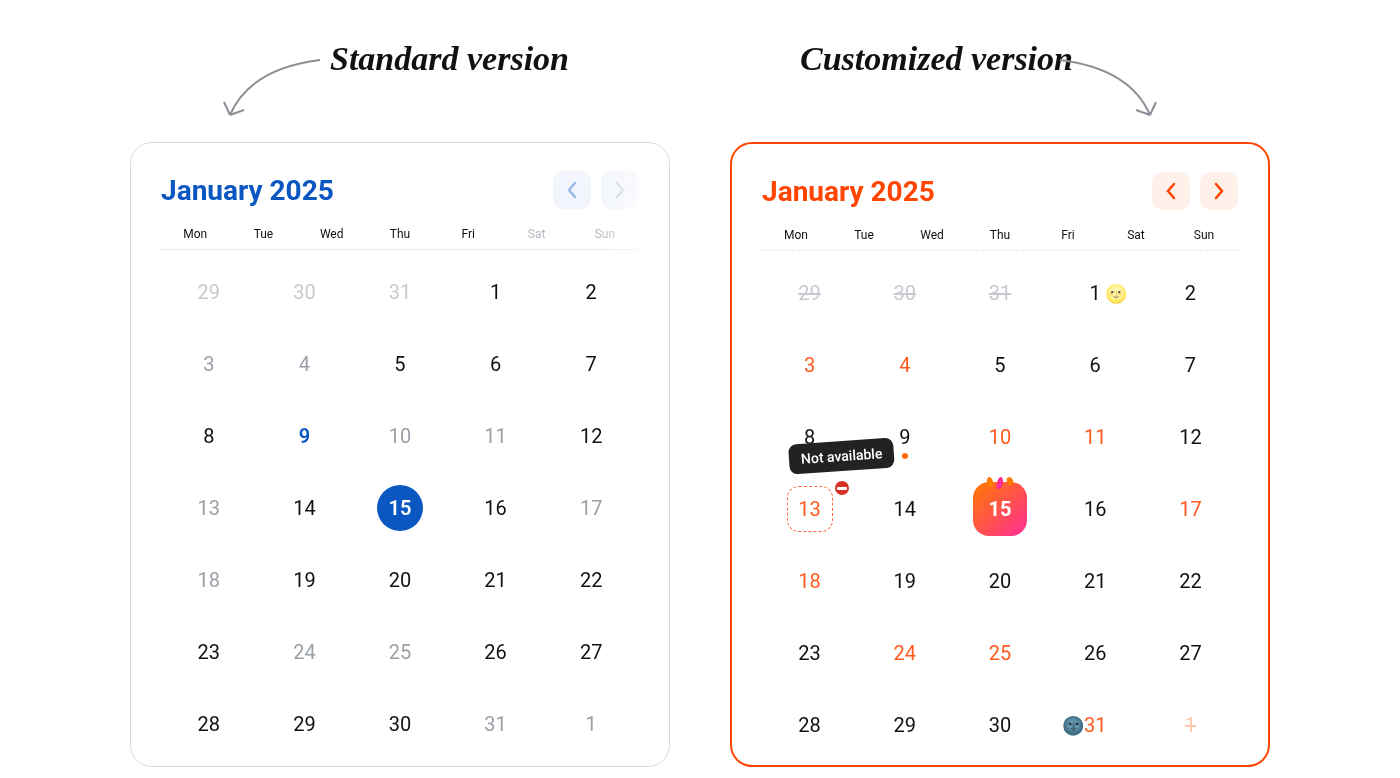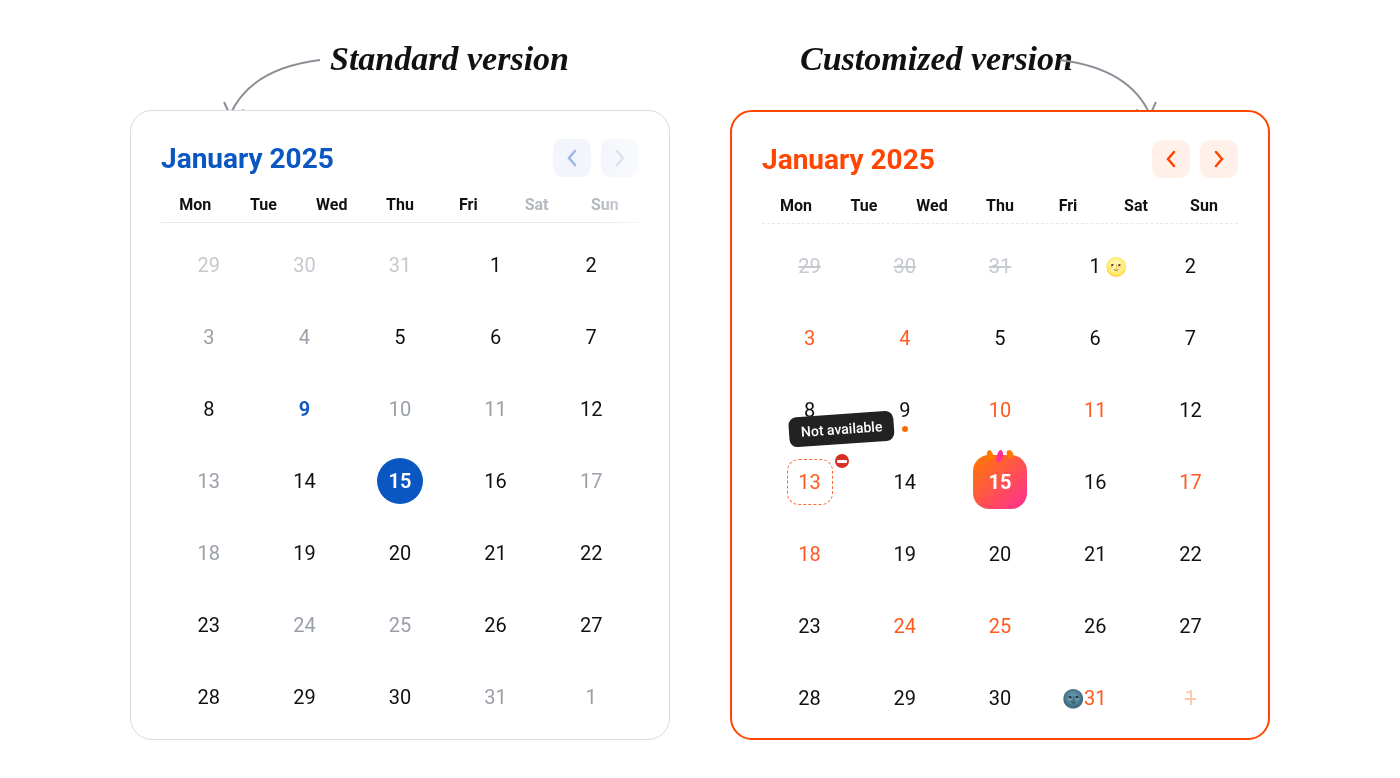--- a/index.html
+++ b/index.html
@@ -31,20 +31,21 @@
   .arrow-left  { top: 50px; left: 220px; width: 110px; height: 80px; }
   .arrow-right { top: 50px; left: 1050px; width: 110px; height: 80px; }
 
   
   .card {
     width: 540px;
     border-radius: 22px;
     padding: 28px 30px 4px;
     background: #fff;
     position: relative;
+    margin-top: 32px;
   }
   .card.standard { border: 1.5px solid #d9dbe0; }
   .card.custom   { border: 2px solid #ff4500; }
 
   
   .card.standard::after {
     content: "";
     position: absolute;
     right: 1px; top: 1px; bottom: 1px; width: 70px;
     border-radius: 0 22px 22px 0;
@@ -74,21 +75,21 @@
   .card.custom   .nav-btn { background: #fff0ea; }
   .card.custom   .nav-btn svg { stroke: #ff4500; }
 
   
   .weekdays {
     display: grid;
     grid-template-columns: repeat(7, 1fr);
     text-align: center;
     margin-bottom: 8px;
   }
-  .weekdays span { font-weight: 700; font-size: 16px; color: #111; }
+  .weekdays span { font-weight: 400; font-size: 12px; color: #111; }
   .weekdays span.dim { color: #b4b8bf; }
 
   .divider { border: none; border-top: 1px solid #e6e8ec; margin-bottom: 6px; }
   .divider.dashed { border-top: 1px dashed #e6e8ec; }
 
   
   .grid {
     display: grid;
     grid-template-columns: repeat(5, 1fr);
     grid-auto-rows: 72px;

